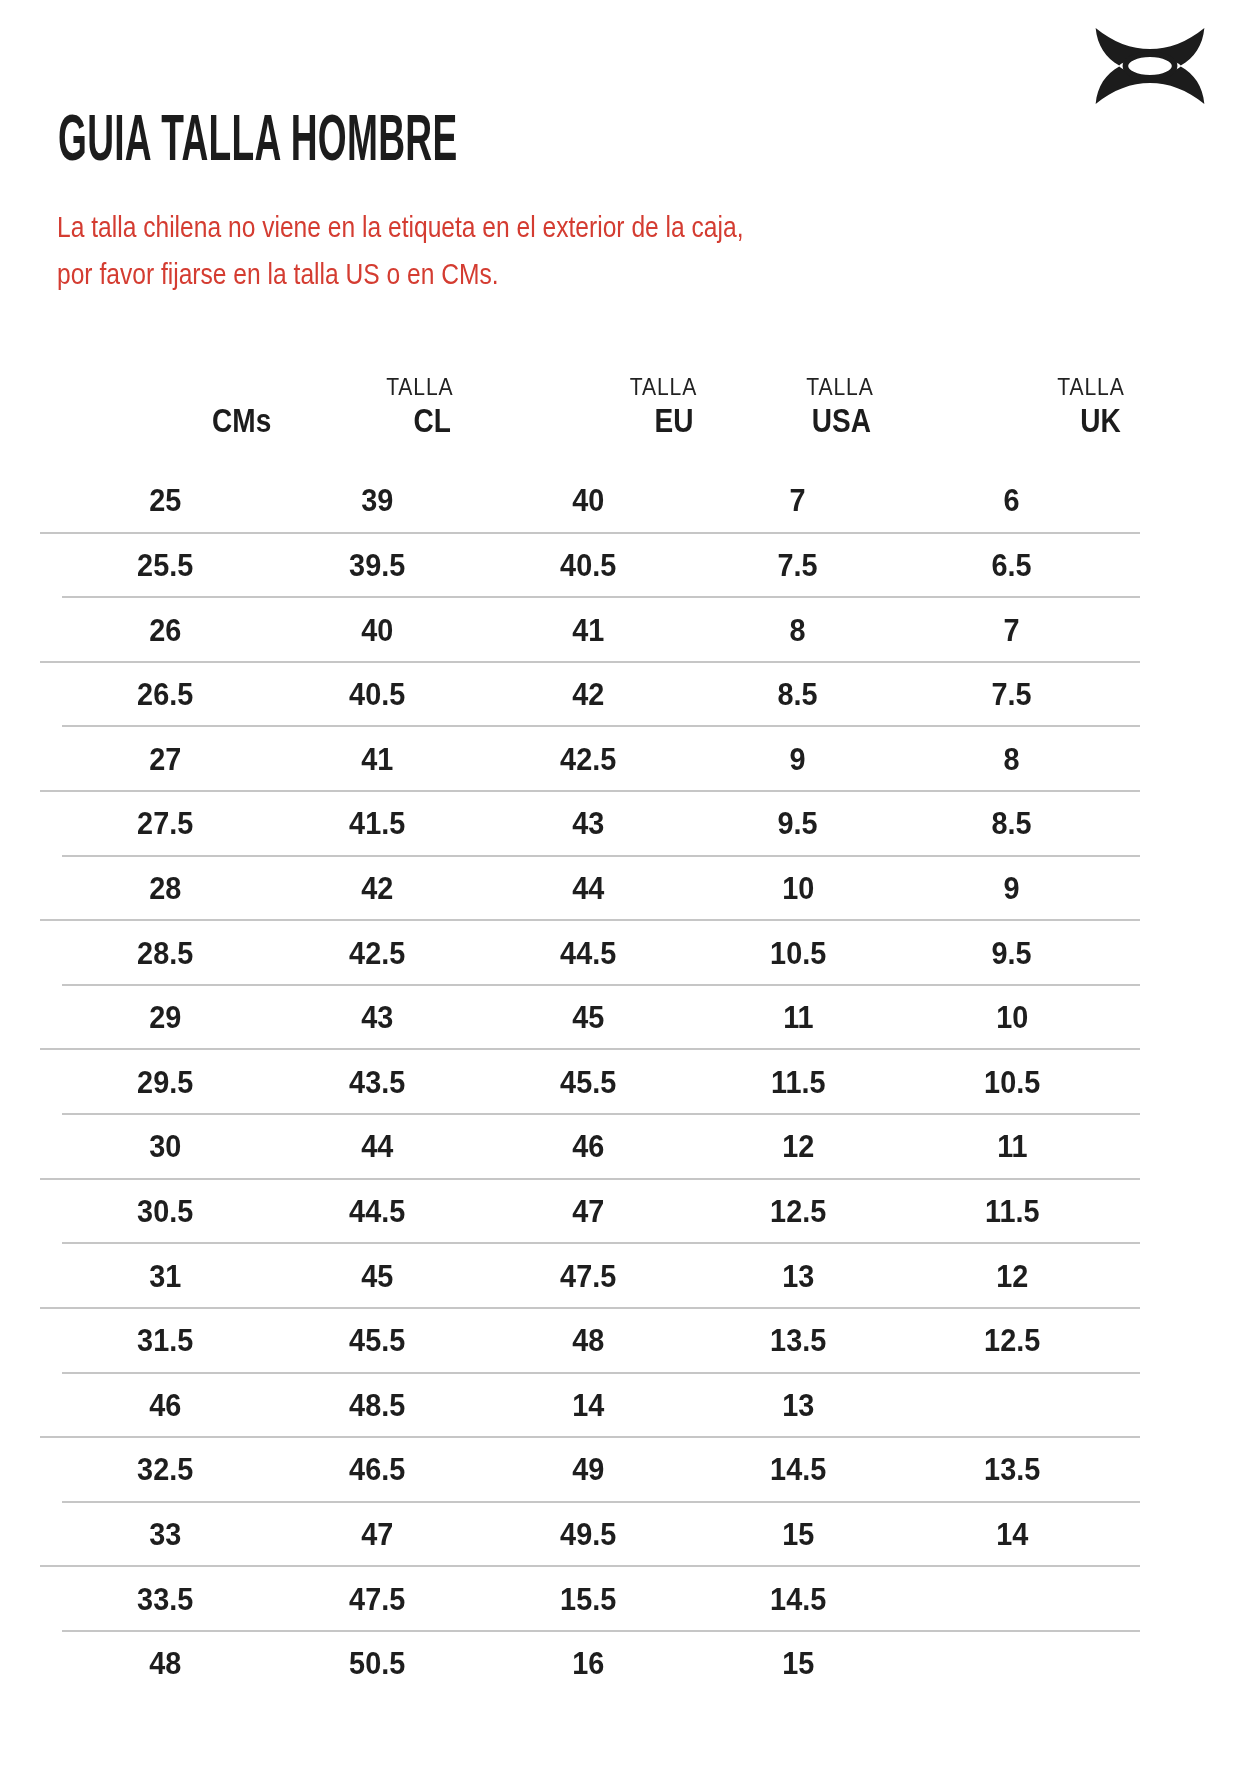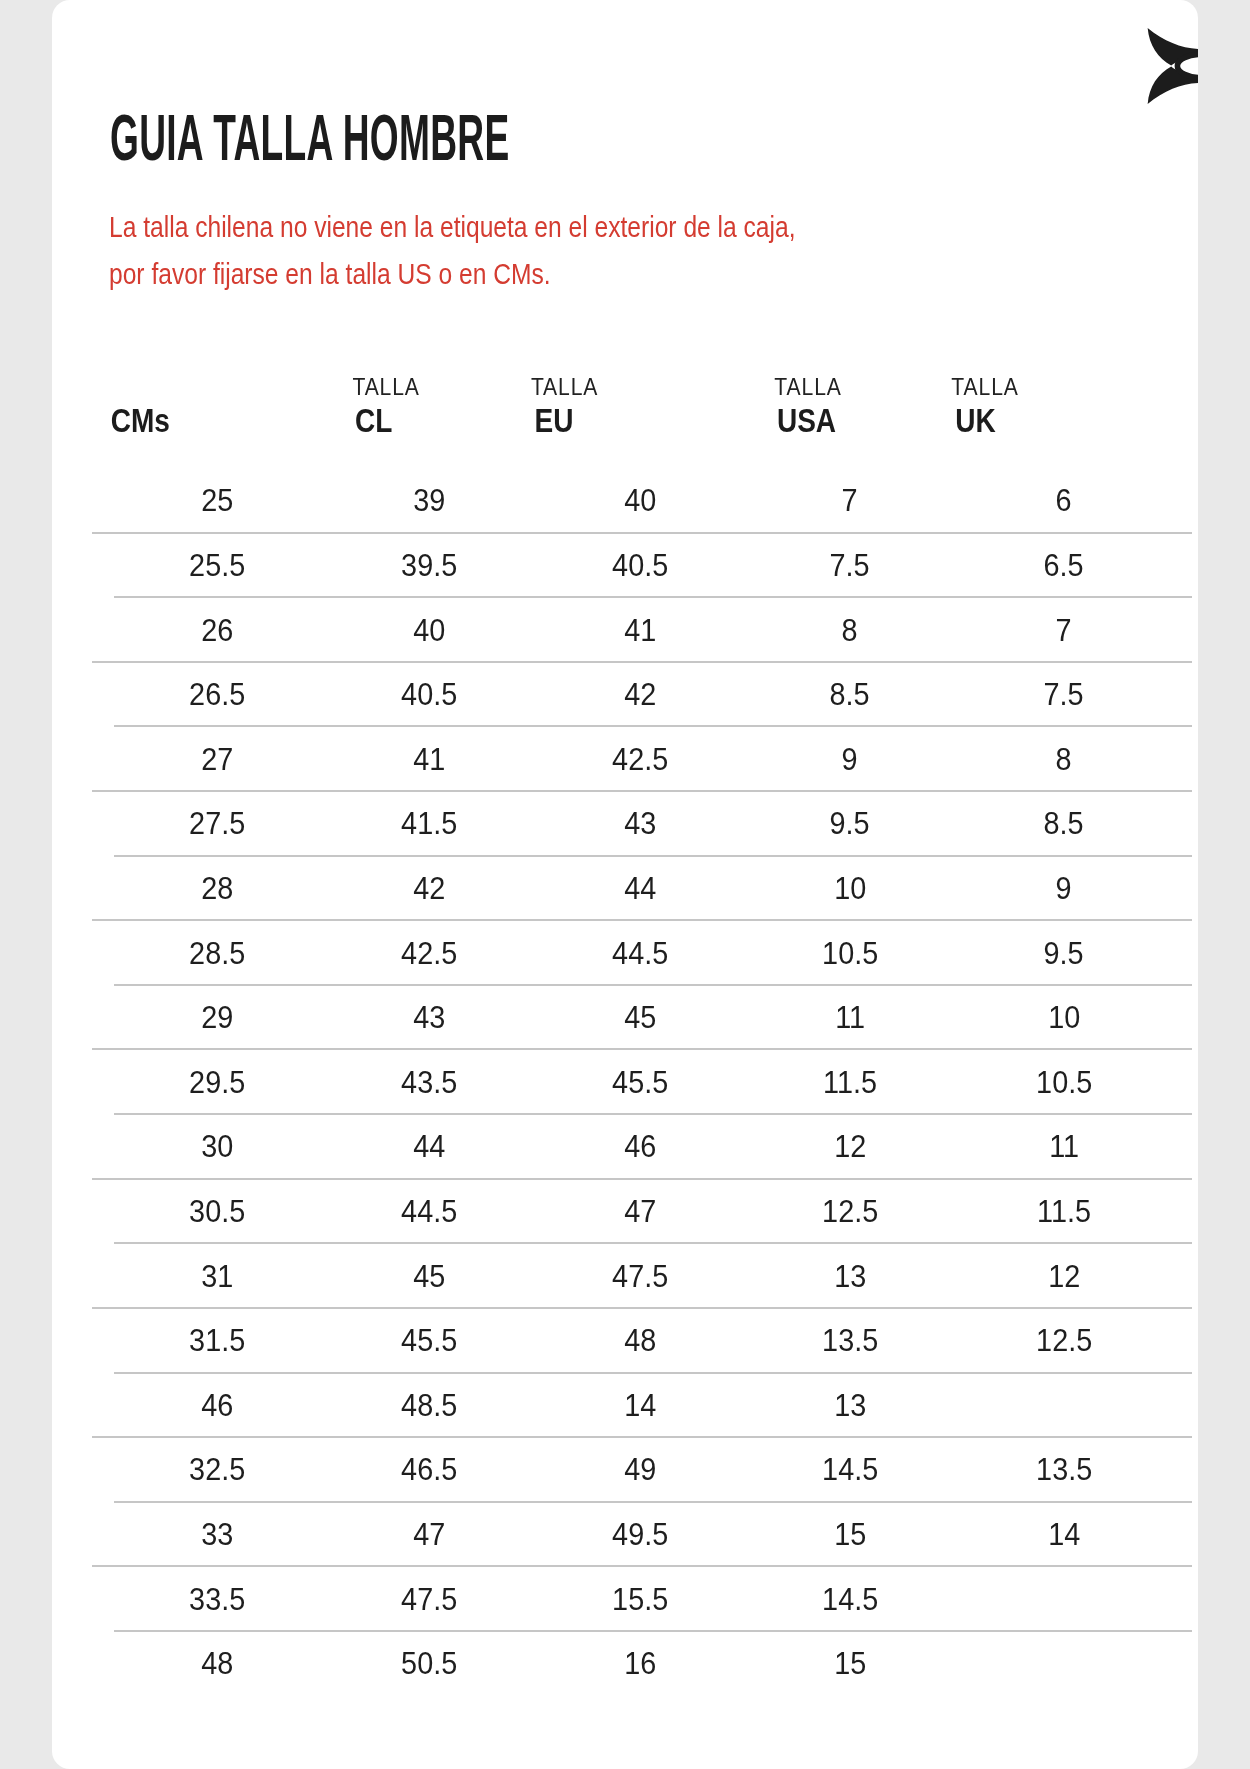--- a/index.html
+++ b/index.html
@@ -1,25 +1,24 @@
 <!DOCTYPE html>
 <html><head>
 <meta charset="utf-8">
 <style>
   html, body { margin: 0; padding: 0; background: #e9e9e9; }
   .page {
     position: relative;
-    width: 1146px;
+    width: 1250px;
     height: 1769px;
     margin: 0 auto;
     background: #ffffff;
     overflow: hidden;
     font-family: "Liberation Sans", sans-serif;
     color: #1e1e1e;
-    border-radius: 18px;
   }
 
   
   .logo {
     position: absolute;
     top: 26px;
     left: 1088px;
     width: 124px;
     height: 80px;
   }
@@ -59,21 +58,21 @@
     position: absolute;
     top: 370px;
     left: 40px;
     width: 1100px;
   }
   .grid-cols {
     display: grid;
     grid-template-columns: 250px 174px 248px 172px 256px;
   }
   .thead { height: 99px; box-sizing: border-box; }
-  .thcell { text-align: left; }
+  .thcell { text-align: right; }
   .talla {
     height: 24px;
     line-height: 24px;
     margin-top: 5px;
     font-size: 24px;
     letter-spacing: 1px;
     color: #222222;
     transform: scaleX(0.88);
     transform-origin: center top;
   }
@@ -86,20 +85,21 @@
     color: #1c1c1c;
     transform: scaleX(0.85);
     transform-origin: center top;
   }
 
   .trow {
     position: relative;
     height: 64.62px;
     align-items: center;
     box-sizing: border-box;
+    font-weight: bold;
   }
   .trow::after {
     content: '';
     position: absolute;
     left: 0;
     right: 0;
     bottom: 0;
     height: 2px;
     background: #c6c6c6;
   }

